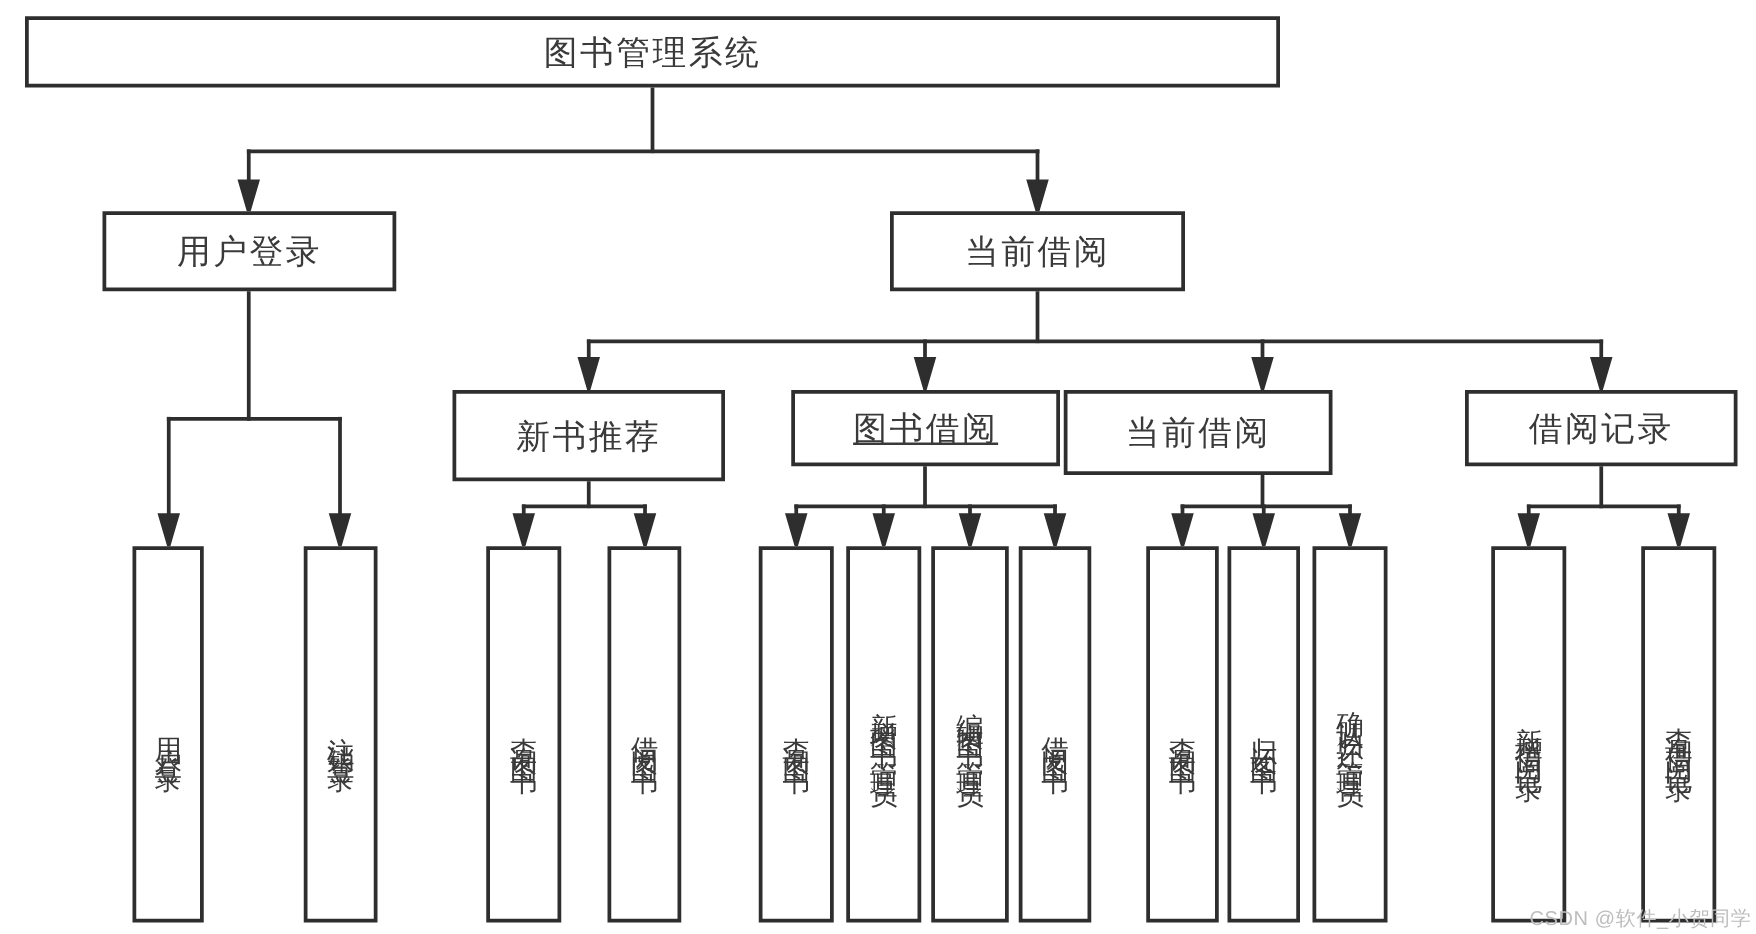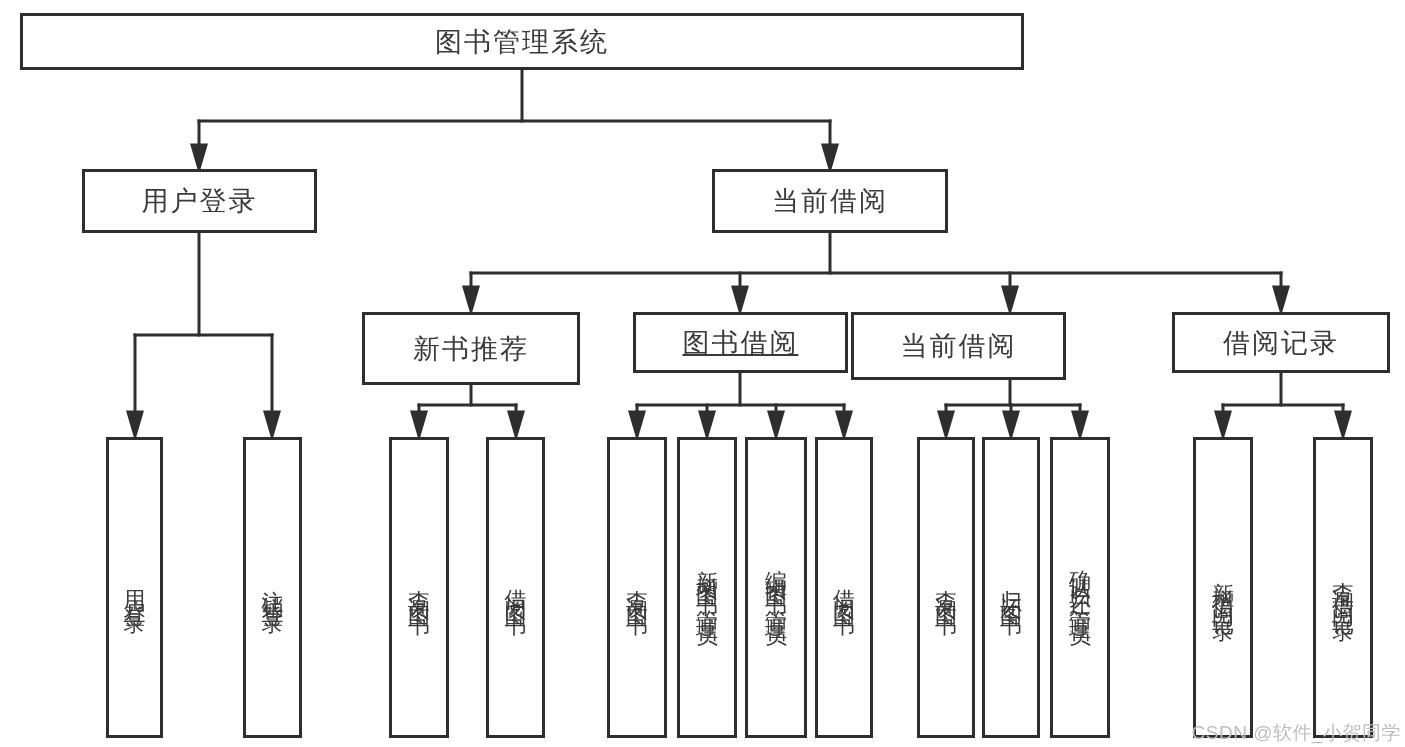--- a/index.html
+++ b/index.html
@@ -35,21 +35,21 @@
     writing-mode: vertical-rl;
     text-orientation: mixed;
     font-size: 22px;
     letter-spacing: 8px;
     white-space: nowrap;
   }
   .watermark {
     position: absolute;
     right: 4px;
     bottom: 1px;
-    font-size: 19px;
+    font-size: 16px;
     letter-spacing: 0.5px;
     color: var(--wm, #bdbdbd);
     z-index: 6;
     white-space: nowrap;
   }
 </style>
 </head>
 <body>
 
 <div id="canvas">

